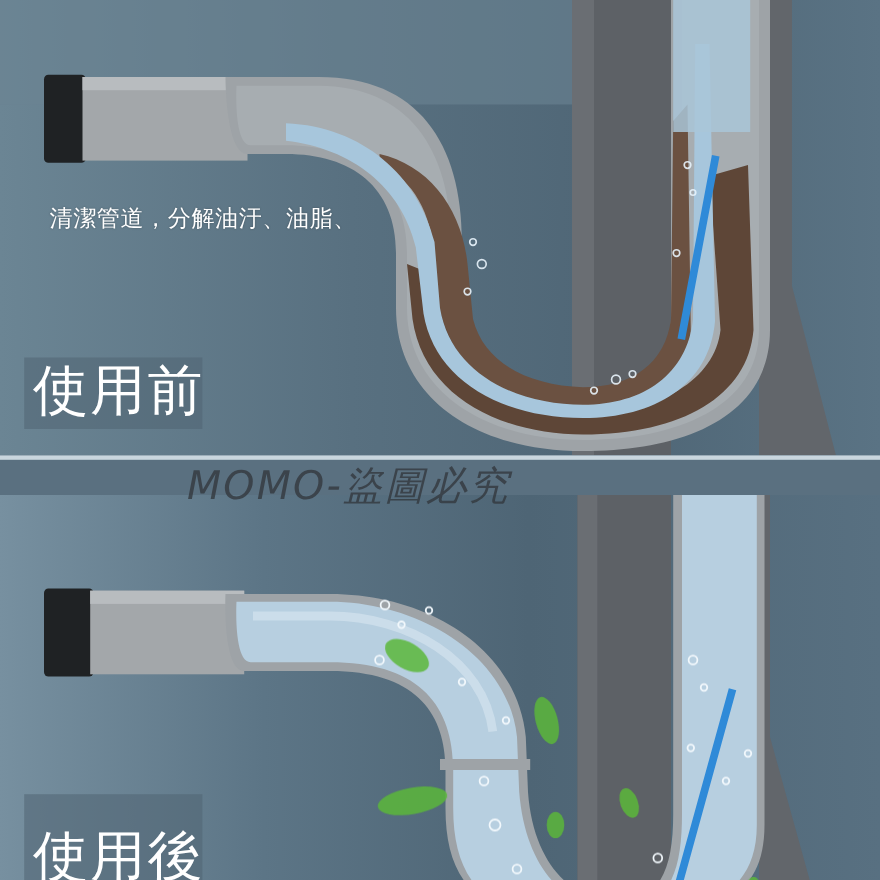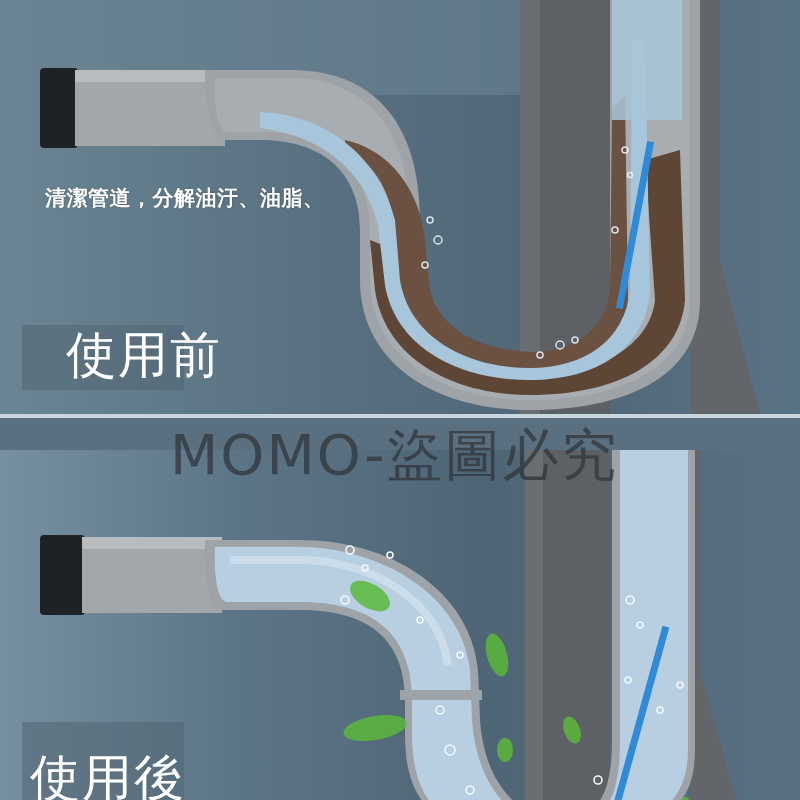--- a/index.html
+++ b/index.html
@@ -4,24 +4,24 @@
   <style>
     html, body { margin: 0; padding: 0; }
     body { width: 800px; height: 800px; overflow: hidden; background: #5a7080; font-family: "DejaVu Sans", sans-serif; }
     .canvas { position: relative; width: 800px; height: 800px; }
     .panel { position: absolute; left: 0; width: 800px; overflow: hidden; }
     .panel-top { top: 0; height: 414px; background: linear-gradient(90deg, #6b8594 0%, #587080 40%, #4f6676 70%, #5a7384 100%); }
     .panel-bottom { top: 418px; height: 382px; background: linear-gradient(90deg, #7790a0 0%, #5c7586 30%, #4e6575 60%, #587081 100%); margin-top: 32px; }
     .divider { position: absolute; left: 0; top: 414px; width: 800px; height: 4px; background: #c9d6de; }
     svg.scene { position: absolute; left: 0; top: 0; }
     .desc { position: absolute; left: 45px; top: 183px; color: #ffffff; font-size: 21px; line-height: 31px; letter-spacing: 0.5px; text-shadow: 0 0 2px rgba(0,0,0,0.3); }
-    .desc div { white-space: nowrap; font-weight: bold; }
+    .desc div { white-space: nowrap; }
     .label-box { position: absolute; background: rgba(80,100,115,0.55); }
     .label { position: absolute; color: #ffffff; font-size: 50px; font-weight: normal; letter-spacing: 2px; white-space: nowrap; }
-    .watermark { position: absolute; left: 170px; top: 418px; font-size: 56px; color: rgba(50,55,60,0.78); letter-spacing: 2px; white-space: nowrap; }
+    .watermark { position: absolute; left: 170px; top: 418px; font-size: 36px; color: rgba(50,55,60,0.78); letter-spacing: 2px; white-space: nowrap; font-style: italic; }
   </style>
 </head>
 <body>
 
 <div class="canvas">
 
   <div class="panel panel-top">
     <svg class="scene" width="800" height="414" viewBox="0 0 800 414">
 
       <rect x="0" y="0" width="520" height="95" fill="#6a8493" opacity="0.6"></rect>
@@ -58,21 +58,21 @@
           <circle cx="630" cy="175" r="2.5"></circle>
           <circle cx="615" cy="230" r="3"></circle>
       </g>
     </svg>
 
     <div class="desc">
       <div>清潔管道，分解油汙、油脂、</div>
     </div>
 
     <div class="label-box" style="left:22px; top:325px; width:162px; height:65px;"></div>
-    <div class="label" style="left:30px; top:322px;margin-left:36px;">使用前</div>
+    <div class="label" style="left:30px; top:322px;">使用前</div>
   </div>
 
   <div class="divider"></div>
 
   <div class="panel panel-bottom">
     <svg class="scene" width="800" height="382" viewBox="0 0 800 382">
 
       <rect x="525" y="0" width="85" height="382" fill="#5d6166"></rect>
       <rect x="525" y="0" width="18" height="382" fill="#6a6e73"></rect>
 

